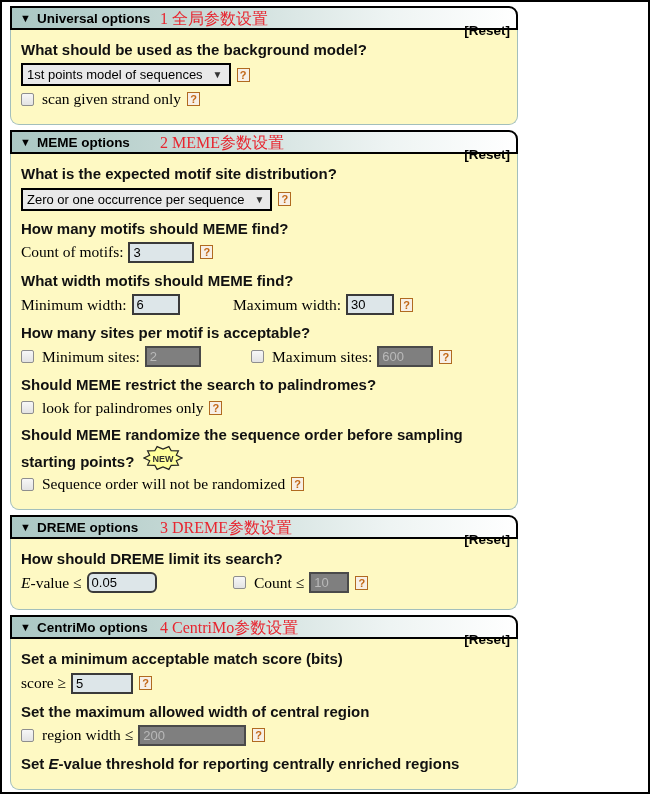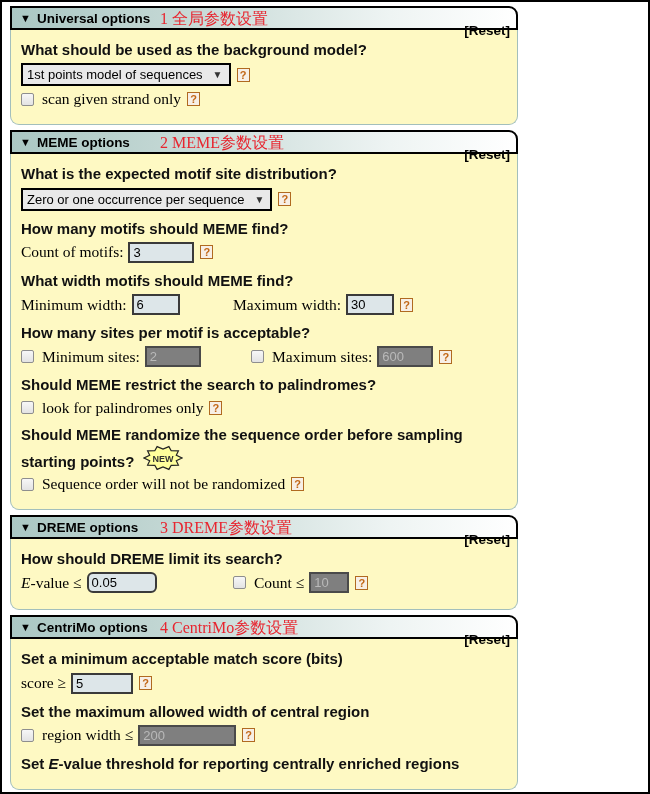--- a/index.html
+++ b/index.html
@@ -270,21 +270,21 @@
       <div class="answer">
         <span class="lbl">score ≥</span>
         <input class="txt" style="width: 62px;" value="5">
         <span class="help">?</span>
       </div>
 
       <div class="question">Set the maximum allowed width of central region</div>
       <div class="answer">
         <span class="cb"></span>
         <span class="lbl">region width ≤</span>
-        <input class="txt disabled" disabled="" style="width: 98px;" value="200">
+        <input class="txt disabled" disabled="" style="width: 108px;" value="200">
         <span class="help">?</span>
       </div>
 
       <div class="question">
         <span>Set </span><span class="ital">E</span><span>-value threshold for reporting centrally enriched regions</span>
       </div>
 
     </div>
   </div>
 

